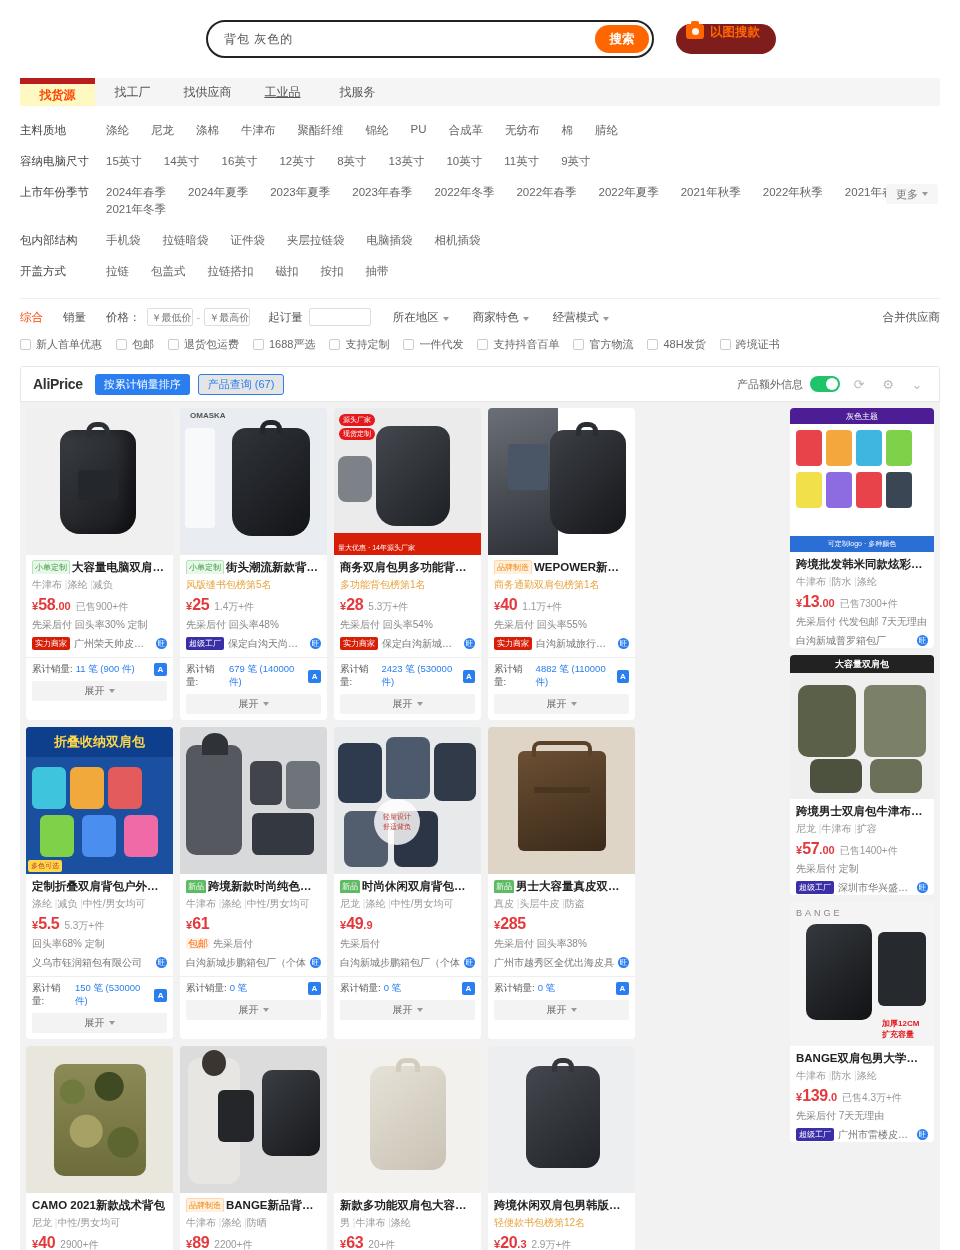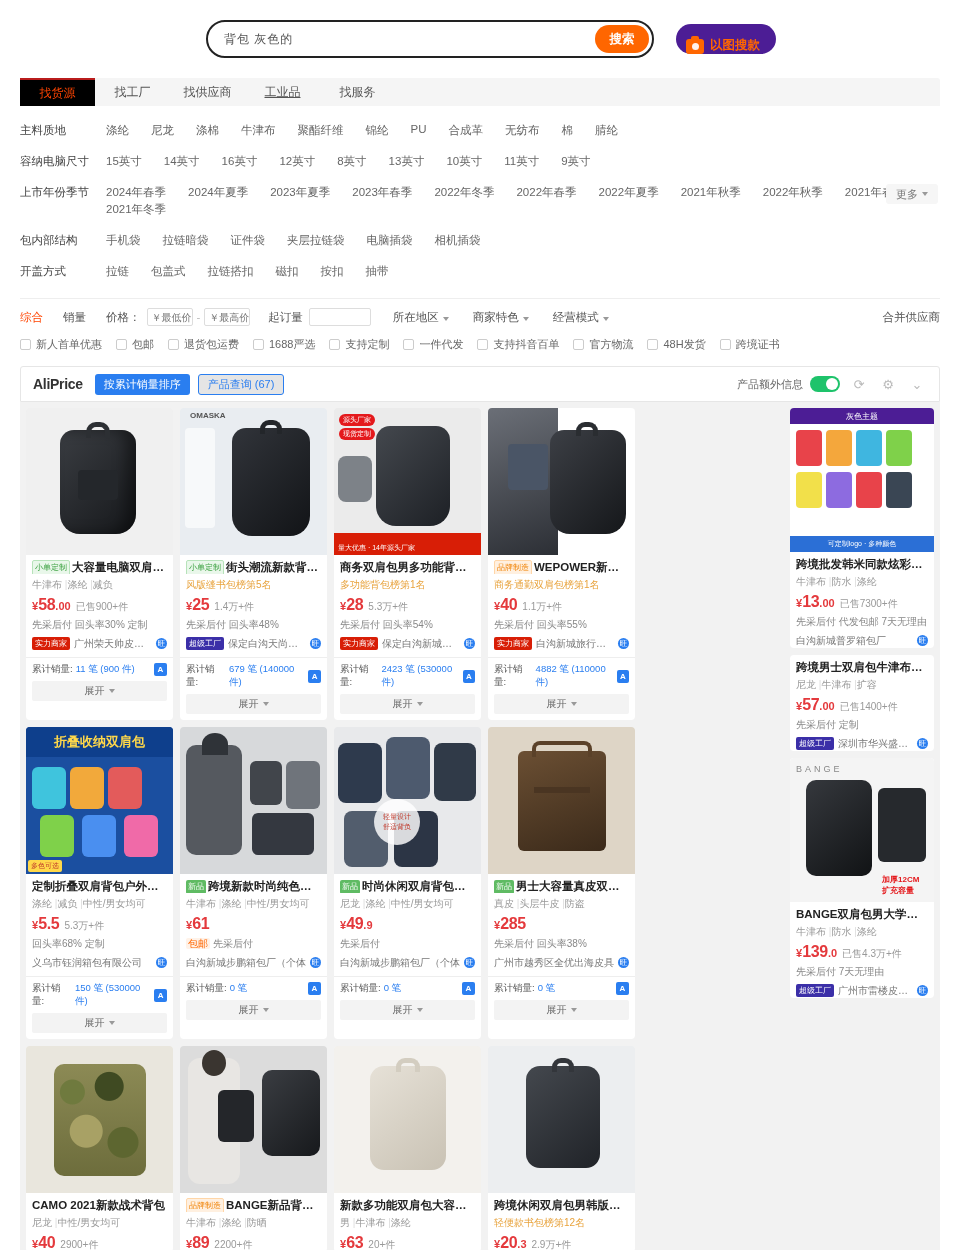--- a/index.html
+++ b/index.html
@@ -17,33 +17,33 @@
     width: 448px; height: 38px; border: 2px solid #222; border-radius: 19px;
     display: flex; align-items: center; padding-left: 16px; position: relative; background:#fff;
   }
   .search-text { font-size: 12px; color: #555; letter-spacing: 1px; }
   .search-btn {
     position: absolute; right: 3px; top: 3px; width: 54px; height: 28px; border-radius: 14px;
     background: #ff6600; color: #fff; font-size: 12.5px; font-weight: bold;
     display: flex; align-items: center; justify-content: center; cursor: pointer;
   }
   .img-search {
-    margin-left: 22px; height: 30px; border-radius: 15px; background: #4c1d95;
-    display: flex; align-items: flex-end; padding: 0 16px 0 10px; cursor: pointer;
+    margin-left: 22px; height: 30px; border-radius: 15px; background: #7f1d1d;
+    display: flex; align-items: flex-start; padding: 0 16px 0 10px; cursor: pointer;
   }
   .cam-icon { width: 18px; height: 15px; background: #ff6600; border-radius: 3px; position: relative; margin-right: 6px; }
   .cam-icon:before { content:""; position:absolute; left:5px; top:-3px; width:8px; height:4px; background:#ff6600; border-radius:2px 2px 0 0;}
   .cam-icon:after { content:""; position:absolute; left:6px; top:4px; width:7px; height:7px; border-radius:50%; background:#fff3ec;}
   .img-search-label { font-size: 12.5px; color: #ff6600; font-weight: bold; }
 
   
   .tabs { display: flex; background: #f5f5f5; height: 28px; margin: 0 20px; border-radius: 3px 3px 0 0; }
   .tab { width: 75px; font-size: 12px; display: flex; align-items: center; justify-content: center;
          color: #555; cursor: pointer; }
-  .tab.active { background: #000000; color: #ff4400; font-weight: normal; border-top: 2px solid #b91c1c; }
+  .tab.active { background: #fef9c3; color: #ff4400; font-weight: bold; border-top: 6px solid #b91c1c; }
   .tab.underline { text-decoration: underline; }
 
   
   .filters { padding: 10px 20px 4px 20px; position: relative; }
   .frow { display: flex; align-items: flex-start; padding: 7px 0; font-size: 11.5px; }
   .flabel { width: 86px; color: #444; flex: none; }
   .fvals { display: flex; flex-wrap: wrap; flex: 1; }
   .fval { margin-right: 22px; color: #666; cursor: pointer; white-space: nowrap; margin-bottom: 2px; }
   .more-btn {
     position: absolute; right: 22px; top: 78px; width: 52px; height: 20px; background: #f6f6f6;
@@ -670,20 +670,28 @@
               <span class="sold">已售7300+件</span>
             </div>
             <div class="metaline">先采后付  代发包邮  7天无理由</div>
             <div class="shopline">
               <span class="shopname">白沟新城普罗箱包厂</span>
               <span class="bluedot">旺</span>
             </div>
           </div>
         </div>
         <div class="sidecard">
+          <div class="sidethumb">
+            <div class="imgbg" style="background:#efefef"></div>
+      <div style="position:absolute;left:0;right:0;top:0;height:18px;background:#222;color:#fff;font-size:9px;display:flex;align-items:center;justify-content:center;font-weight:bold">大容量双肩包</div>
+      <div style="position:absolute;left:8px;top:30px;width:58px;height:72px;background:#5b6149;border-radius:10px"></div>
+      <div style="position:absolute;left:74px;top:30px;width:62px;height:72px;background:#7b8168;border-radius:8px"></div>
+      <div style="position:absolute;left:20px;top:104px;width:52px;height:34px;background:#4d523f;border-radius:8px"></div>
+      <div style="position:absolute;left:80px;top:104px;width:52px;height:34px;background:#6b7159;border-radius:8px"></div>
+          </div>
           <div class="pinfo">
             <div class="ptitle">跨境男士双肩包牛津布背包</div>
             <div class="attrs"><span>尼龙</span><span>牛津布</span><span>扩容</span></div>
             <div class="priceline">
               <span class="cur">¥</span>
               <span class="pmain">57</span>
               <span class="pdec">.00</span>
               <span class="sold">已售1400+件</span>
             </div>
             <div class="metaline">先采后付  定制</div>

